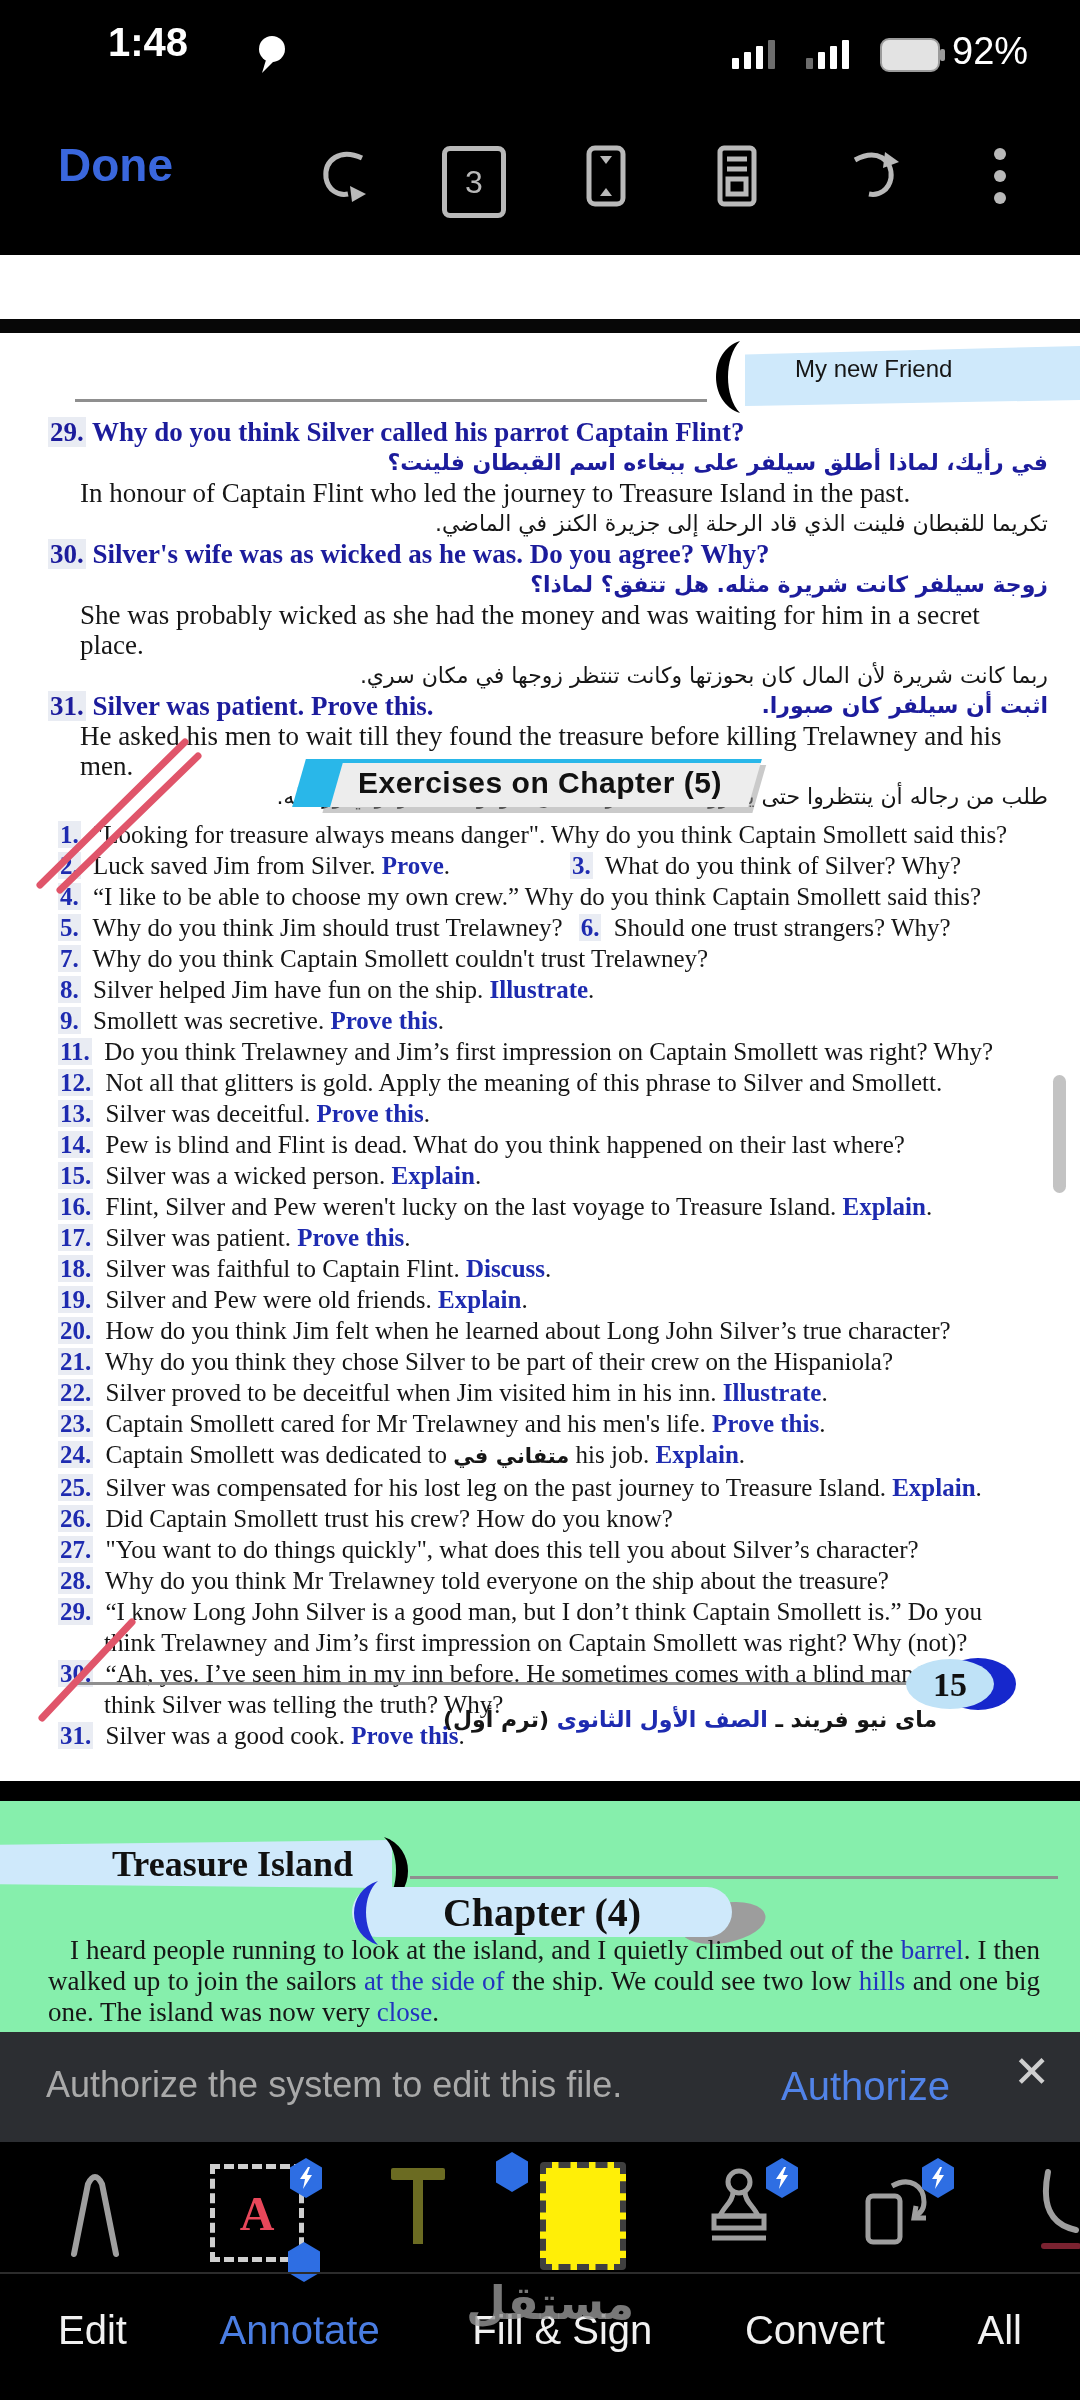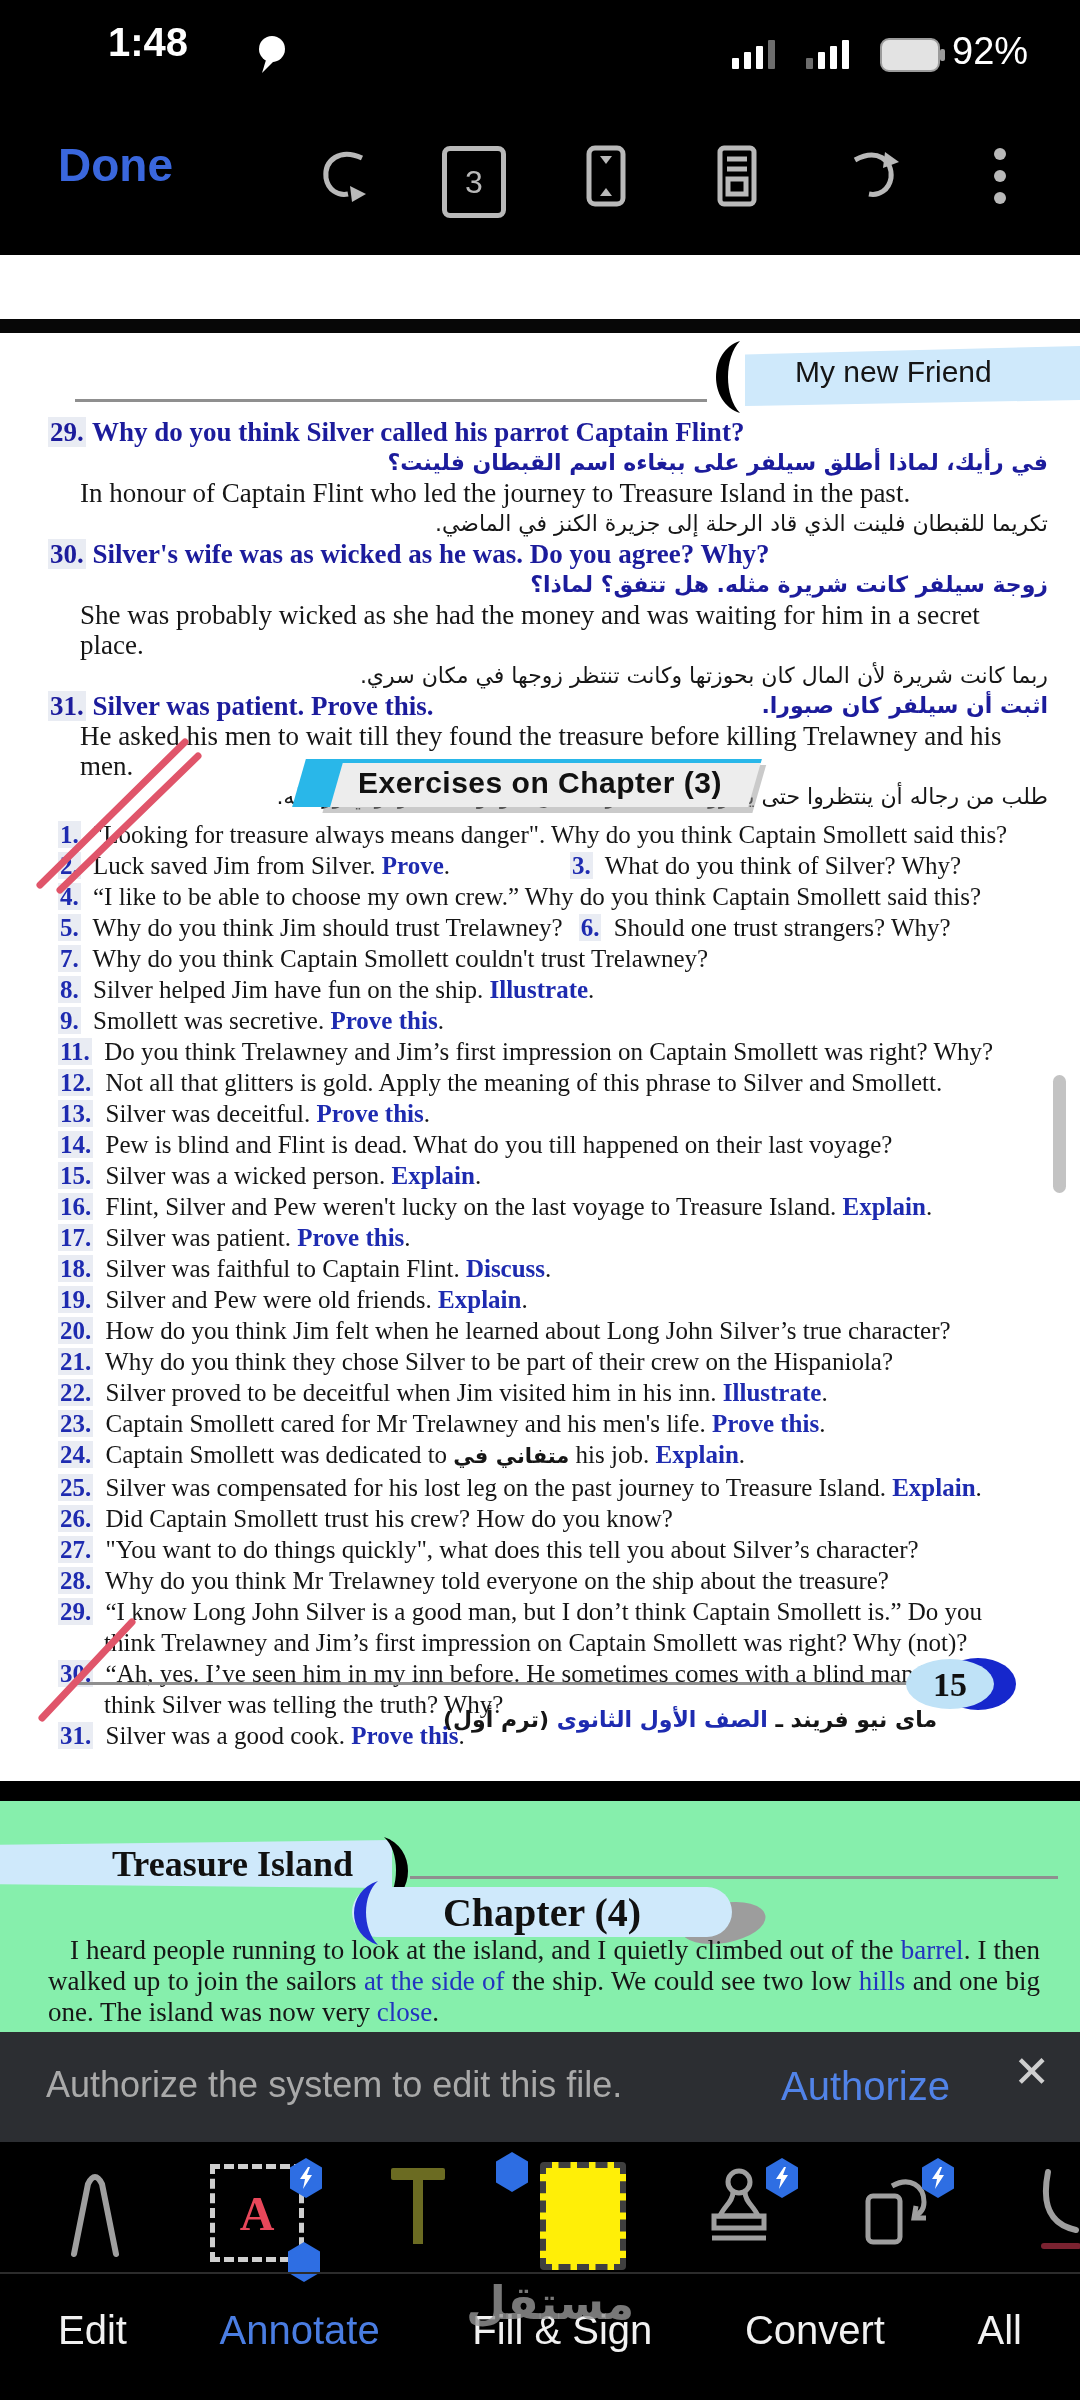--- a/index.html
+++ b/index.html
@@ -23,21 +23,21 @@
             border-radius:8px;color:#b9b9b9;font-size:32px;display:flex;align-items:center;justify-content:center;}
   
   .page-strip{position:absolute;top:255px;left:0;width:1080px;height:64px;background:#fff;}
   .sep1{position:absolute;top:319px;left:0;width:1080px;height:14px;background:#070707;}
   .page1{position:absolute;top:333px;left:0;width:1080px;height:1448px;background:#fff;overflow:hidden;}
   .sep2{position:absolute;top:1781px;left:0;width:1080px;height:20px;background:#000;}
   .page2{position:absolute;top:1801px;left:0;width:1080px;height:341px;background:#86efac;overflow:hidden;}
   
   .mnf-ribbon{position:absolute;top:13px;left:745px;width:335px;height:60px;background:#cfe9fb;
               clip-path:polygon(0 14%,100% 0,100% 90%,0 100%);}
-  .mnf-text{position:absolute;top:22px;left:795px;font-size:30px;color:#151515;}
+  .mnf-text{position:absolute;top:22px;left:795px;font-size:24px;color:#151515;}
   .mnf-paren{position:absolute;top:6px;left:700px;}
   .hline1{position:absolute;top:66px;left:75px;width:632px;height:3px;background:#8f8f8f;}
   
   .qa{position:absolute;top:84px;left:48px;width:1000px;font-family:"Liberation Serif",serif;}
   .qa-q{display:block;font-weight:bold;font-size:27px;color:#1c1c9c;line-height:30px;}
   .qa-row{display:flex;justify-content:space-between;line-height:30px;}
   .qa-row .qa-q{display:inline;}
   .qa-qar-inline{direction:rtl;font-family:"DejaVu Sans",sans-serif;font-weight:bold;font-size:22px;color:#1c1c9c;}
   .qa-ar{display:block;direction:rtl;text-align:right;font-family:"DejaVu Sans",sans-serif;
          font-size:22px;color:#161616;line-height:31px;}
@@ -214,35 +214,35 @@
           <span class="qa-q"><span class="qa-num">31.</span> Silver was patient. Prove this.</span>
           <span class="qa-qar-inline">اثبت أن سيلفر كان صبورا.</span>
         </div>
         <div class="qa-a">He asked his men to wait till they found the treasure before killing Trelawney and his men.</div>
         <div class="qa-ar">طلب من رجاله أن ينتظروا حتى يعثروا على الكنز قبل أن يقوموا بقتل ترلاوني ورجاله.</div>
       </div>
 
     <div class="ex-banner">
       <div class="skew"></div>
         <div class="cyan"></div>
-      <span class="txt">Exercises on Chapter (3)</span>
+      <span class="txt">Exercises on Chapter (5)</span>
     </div>
 
     <div class="ex-list">
         <div class="ex-row"><span class="ex-item"><span class="ex-num">1.</span> <span>"Looking for treasure always means danger". Why do you think Captain Smollett said this?</span></span></div>
         <div class="ex-row"><span class="ex-item"><span class="ex-num">2.</span> <span>Luck saved Jim from Silver. </span><span class="kw">Prove</span><span>.</span></span><span class="ex-item" style="margin-left: 120px; text-align: center;"><span class="ex-num">3.</span> <span>What do you think of Silver? Why?</span></span></div>
         <div class="ex-row"><span class="ex-item"><span class="ex-num">4.</span> <span>“I like to be able to choose my own crew.” Why do you think Captain Smollett said this?</span></span></div>
         <div class="ex-row"><span class="ex-item"><span class="ex-num">5.</span> <span>Why do you think Jim should trust Trelawney?</span></span><span class="ex-item" style="margin-left: 16px;"><span class="ex-num">6.</span> <span>Should one trust strangers? Why?</span></span></div>
         <div class="ex-row"><span class="ex-item"><span class="ex-num">7.</span> <span>Why do you think Captain Smollett couldn't trust Trelawney?</span></span></div>
         <div class="ex-row"><span class="ex-item"><span class="ex-num">8.</span> <span>Silver helped Jim have fun on the ship. </span><span class="kw">Illustrate</span><span>.</span></span></div>
         <div class="ex-row"><span class="ex-item"><span class="ex-num">9.</span> <span>Smollett was secretive. </span><span class="kw">Prove this</span><span>.</span></span></div>
         <div class="ex-row"><span class="ex-item"><span class="ex-num">11.</span> <span>Do you think Trelawney and Jim’s first impression on Captain Smollett was right? Why?</span></span></div>
         <div class="ex-row"><span class="ex-item"><span class="ex-num">12.</span> <span>Not all that glitters is gold. Apply the meaning of this phrase to Silver and Smollett.</span></span></div>
         <div class="ex-row"><span class="ex-item"><span class="ex-num">13.</span> <span>Silver was deceitful. </span><span class="kw">Prove this</span><span>.</span></span></div>
-        <div class="ex-row"><span class="ex-item"><span class="ex-num">14.</span> <span>Pew is blind and Flint is dead. What do you till happened on their last voyage?</span></span></div>
+        <div class="ex-row"><span class="ex-item"><span class="ex-num">14.</span> <span>Pew is blind and Flint is dead. What do you think happened on their last where?</span></span></div>
         <div class="ex-row"><span class="ex-item"><span class="ex-num">15.</span> <span>Silver was a wicked person. </span><span class="kw">Explain</span><span>.</span></span></div>
         <div class="ex-row"><span class="ex-item"><span class="ex-num">16.</span> <span>Flint, Silver and Pew weren't lucky on the last voyage to Treasure Island. </span><span class="kw">Explain</span><span>.</span></span></div>
         <div class="ex-row"><span class="ex-item"><span class="ex-num">17.</span> <span>Silver was patient. </span><span class="kw">Prove this</span><span>.</span></span></div>
         <div class="ex-row"><span class="ex-item"><span class="ex-num">18.</span> <span>Silver was faithful to Captain Flint. </span><span class="kw">Discuss</span><span>.</span></span></div>
         <div class="ex-row"><span class="ex-item"><span class="ex-num">19.</span> <span>Silver and Pew were old friends. </span><span class="kw">Explain</span><span>.</span></span></div>
         <div class="ex-row"><span class="ex-item"><span class="ex-num">20.</span> <span>How do you think Jim felt when he learned about Long John Silver’s true character?</span></span></div>
         <div class="ex-row"><span class="ex-item"><span class="ex-num">21.</span> <span>Why do you think they chose Silver to be part of their crew on the Hispaniola?</span></span></div>
         <div class="ex-row"><span class="ex-item"><span class="ex-num">22.</span> <span>Silver proved to be deceitful when Jim visited him in his inn. </span><span class="kw">Illustrate</span><span>.</span></span></div>
         <div class="ex-row"><span class="ex-item"><span class="ex-num">23.</span> <span>Captain Smollett cared for Mr Trelawney and his men's life. </span><span class="kw">Prove this</span><span>.</span></span></div>
         <div class="ex-row"><span class="ex-item"><span class="ex-num">24.</span> <span>Captain Smollett was dedicated to </span><span class="arb">متفاني في</span><span> his job. </span><span class="kw">Explain</span><span>.</span></span></div>

